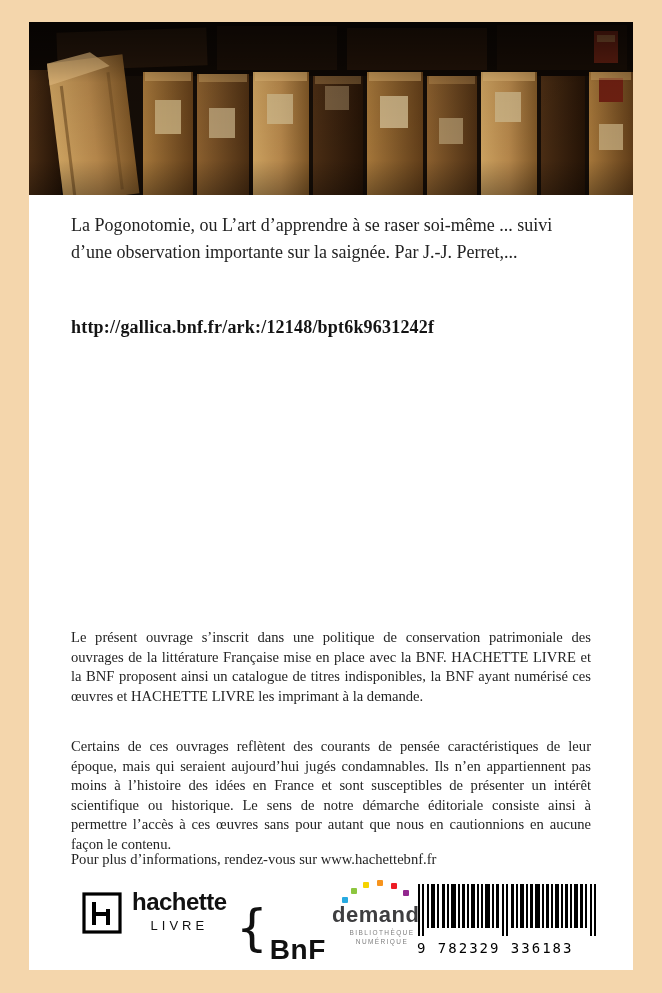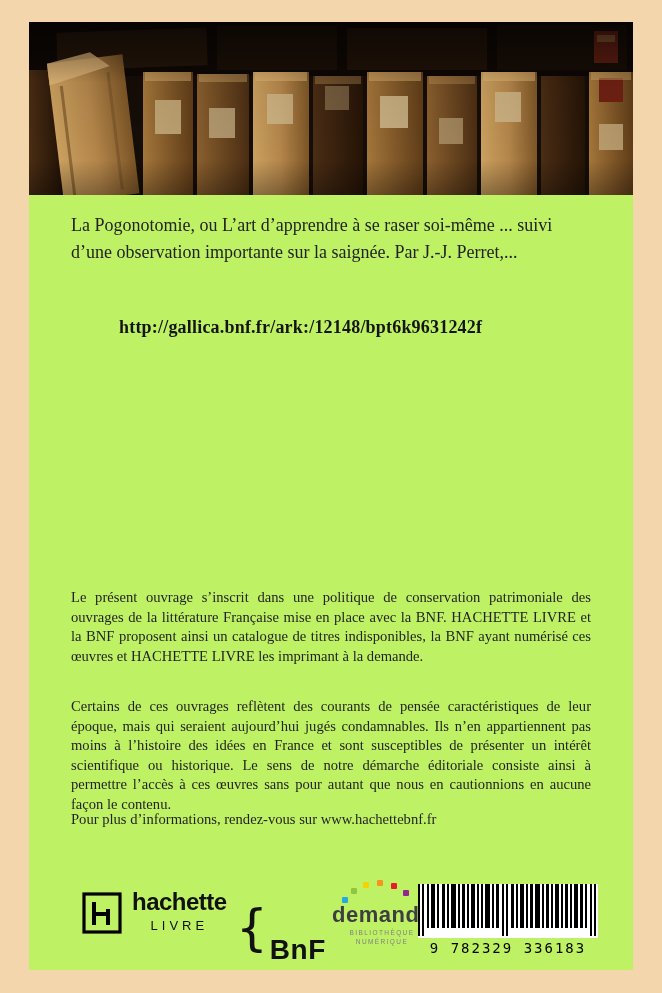--- a/index.html
+++ b/index.html
@@ -16,25 +16,25 @@
     background: #fcfbf7;
   }
   .photo { position: absolute; left: 0; top: 0; width: 604px; height: 173px; display: block; }
 
   .title {
     position: absolute; left: 42px; top: 190px; width: 486px;
     font-size: 18px; line-height: 1.5; color: #232323; text-align: left;
   }
   .permalink {
     position: absolute; left: 42px; top: 295px; width: 520px;
-    font-size: 18px; font-weight: bold; color: #141414; letter-spacing: 0.2px; margin-left: 48px;
+    font-size: 18px; font-weight: bold; color: #141414; letter-spacing: 0.2px;
   }
   .para {
     position: absolute; left: 42px; width: 520px;
-    font-size: 14.6px; line-height: 1.34; text-align: justify; color: #242424;
+    font-size: 14.6px; line-height: 1.34; text-align: justify; color: #242424; margin-top: 40px;
   }
   .para.p1 { top: 566px; }
   .para.p2 { top: 675px; }
   .para.p3 { top: 788px; text-align: left; }
 
   .logos {
     position: absolute; left: 0; top: 856px; width: 650px; height: 84px;
     font-family: "Liberation Sans", sans-serif; color: #111;
   }
 
@@ -57,32 +57,32 @@
   .gallica-dot:nth-child(1) { left: 10px; top: 17px; }
   .gallica-dot:nth-child(2) { left: 19px; top: 8px;  }
   .gallica-dot:nth-child(3) { left: 31px; top: 2px;  }
   .gallica-dot:nth-child(4) { left: 45px; top: 0px;  }
   .gallica-dot:nth-child(5) { left: 59px; top: 3px;  }
   .gallica-dot:nth-child(6) { left: 71px; top: 10px; }
   .gallica-word { font-size: 22px; font-weight: bold; color: #3e3e40; line-height: 1; letter-spacing: 0.5px; }
   .gallica-sub { margin-top: 3px; font-size: 6.5px; color: #808080; letter-spacing: 1.4px; line-height: 1.35; }
 
   
-  .barcode { position: absolute; left: 388px; top: 6px; width: 182px; text-align: center; }
+  .barcode { position: absolute; left: 388px; top: 6px; width: 182px; }
   .barcode svg { display: block; margin: 0 auto; }
   .barcode-digits {
     margin-top: 2px; font-family: "DejaVu Sans Mono", monospace;
     font-size: 14px; letter-spacing: 2px; color: #000; white-space: nowrap;
   }
 </style>
 </head>
 <body>
 
 <div class="sheet" style="background: rgb(244, 214, 172);">
-  <div class="paper" style="background: #bef264;">
+  <div class="paper" style="background: #ffffff;">
 
     <svg class="photo" viewBox="0 0 604 173" preserveAspectRatio="none" aria-hidden="true">
       <defs>
         <linearGradient id="gTan" x1="0" y1="0" x2="1" y2="0">
           <stop offset="0" stop-color="#caa05f"></stop>
             <stop offset="0.5" stop-color="#b3854a"></stop>
             <stop offset="1" stop-color="#7c5526"></stop>
         </linearGradient>
         <linearGradient id="gBrown" x1="0" y1="0" x2="1" y2="0">
           <stop offset="0" stop-color="#8a5f2e"></stop>

